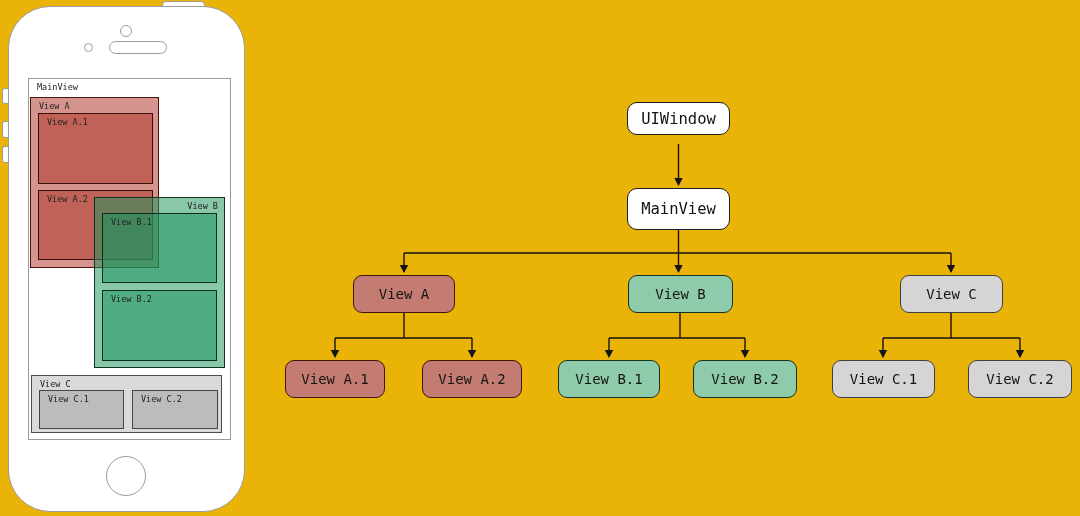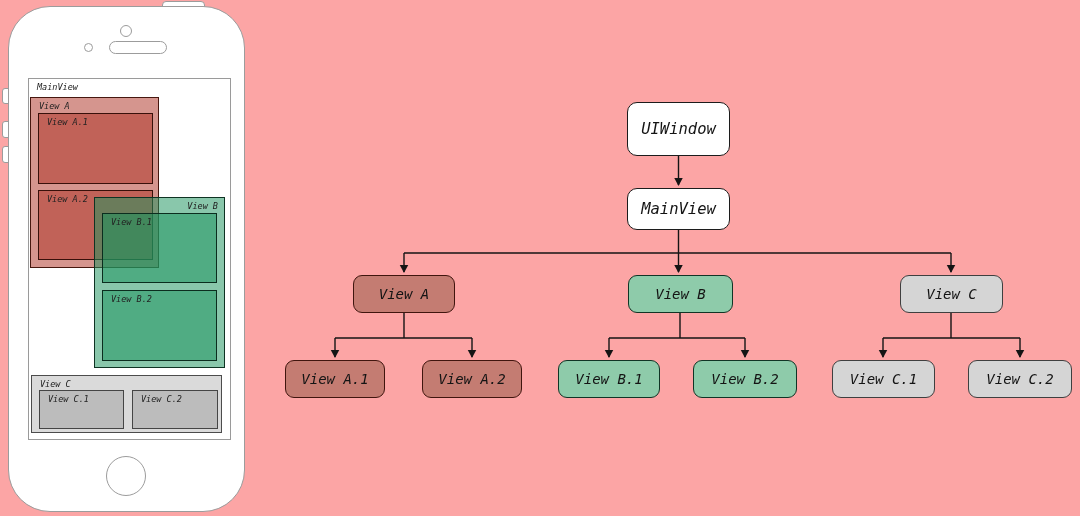--- a/index.html
+++ b/index.html
@@ -1,18 +1,18 @@
 <!DOCTYPE html>
 <html><head>
 <meta charset="utf-8">
 <style>
   * { margin:0; padding:0; box-sizing:border-box; }
   html,body { background:#ffffff; }
   body { font-family:"DejaVu Sans Mono","Liberation Mono",monospace; }
-  .stage { position:relative; width:1080px; height:516px; background:#fca5a5; overflow:hidden;font-style:italic; }
+  .stage { position:relative; width:1080px; height:516px; background:#eab308; overflow:hidden; }
 
   
   .phone-body { position:absolute; left:8px; top:6px; width:237px; height:506px;
     background:#fff; border:1.6px solid #9c9c9c; border-radius:42px; z-index:1; }
   .side-bump { position:absolute; background:#fff; border:1.4px solid #9c9c9c; z-index:0; }
   .bump-power { left:162px; top:1px; width:43px; height:12px; border-radius:4px 4px 0 0; }
   .bump-mute  { left:2px; top:88px;  width:10px; height:16px; border-radius:3px; }
   .bump-vol1  { left:2px; top:121px; width:10px; height:17px; border-radius:3px; }
   .bump-vol2  { left:2px; top:146px; width:10px; height:17px; border-radius:3px; }
   .camera-dot { position:absolute; left:120px; top:25px; width:12px; height:12px;
@@ -46,21 +46,21 @@
   .view-c2 { left:100px; top:14px; width:86px; height:39px; }
 
   
   .connectors { position:absolute; left:0; top:0; width:1080px; height:516px; z-index:1; }
   .tree-node { position:absolute; display:flex; align-items:center; justify-content:center;
     border-radius:9px; font-size:14px; color:#141414; z-index:2; white-space:nowrap; }
   .node-plain { background:#ffffff; border:1.6px solid #1c1c1c; border-radius:10px; font-size:15.5px; }
   .node-red   { border:1.4px solid #40150e; }
   .node-green { border:1.4px solid #113425; }
   .node-gray  { border:1.4px solid #3f3f3f; }
-  .n-uiwindow { left:627px; top:102px; width:103px; height:54px; }
+  .n-uiwindow { left:627px; top:102px; width:103px; height:33px; }
   .n-mainview { left:627px; top:188px; width:103px; height:42px; }
   .n-view-a   { left:353px; top:275px; width:102px; height:38px; }
   .n-view-b   { left:628px; top:275px; width:105px; height:38px; }
   .n-view-c   { left:900px; top:275px; width:103px; height:38px; }
   .n-view-a1  { left:285px; top:360px; width:100px; height:38px; }
   .n-view-a2  { left:422px; top:360px; width:100px; height:38px; }
   .n-view-b1  { left:558px; top:360px; width:102px; height:38px; }
   .n-view-b2  { left:693px; top:360px; width:104px; height:38px; }
   .n-view-c1  { left:832px; top:360px; width:103px; height:38px; }
   .n-view-c2  { left:968px; top:360px; width:104px; height:38px; }

